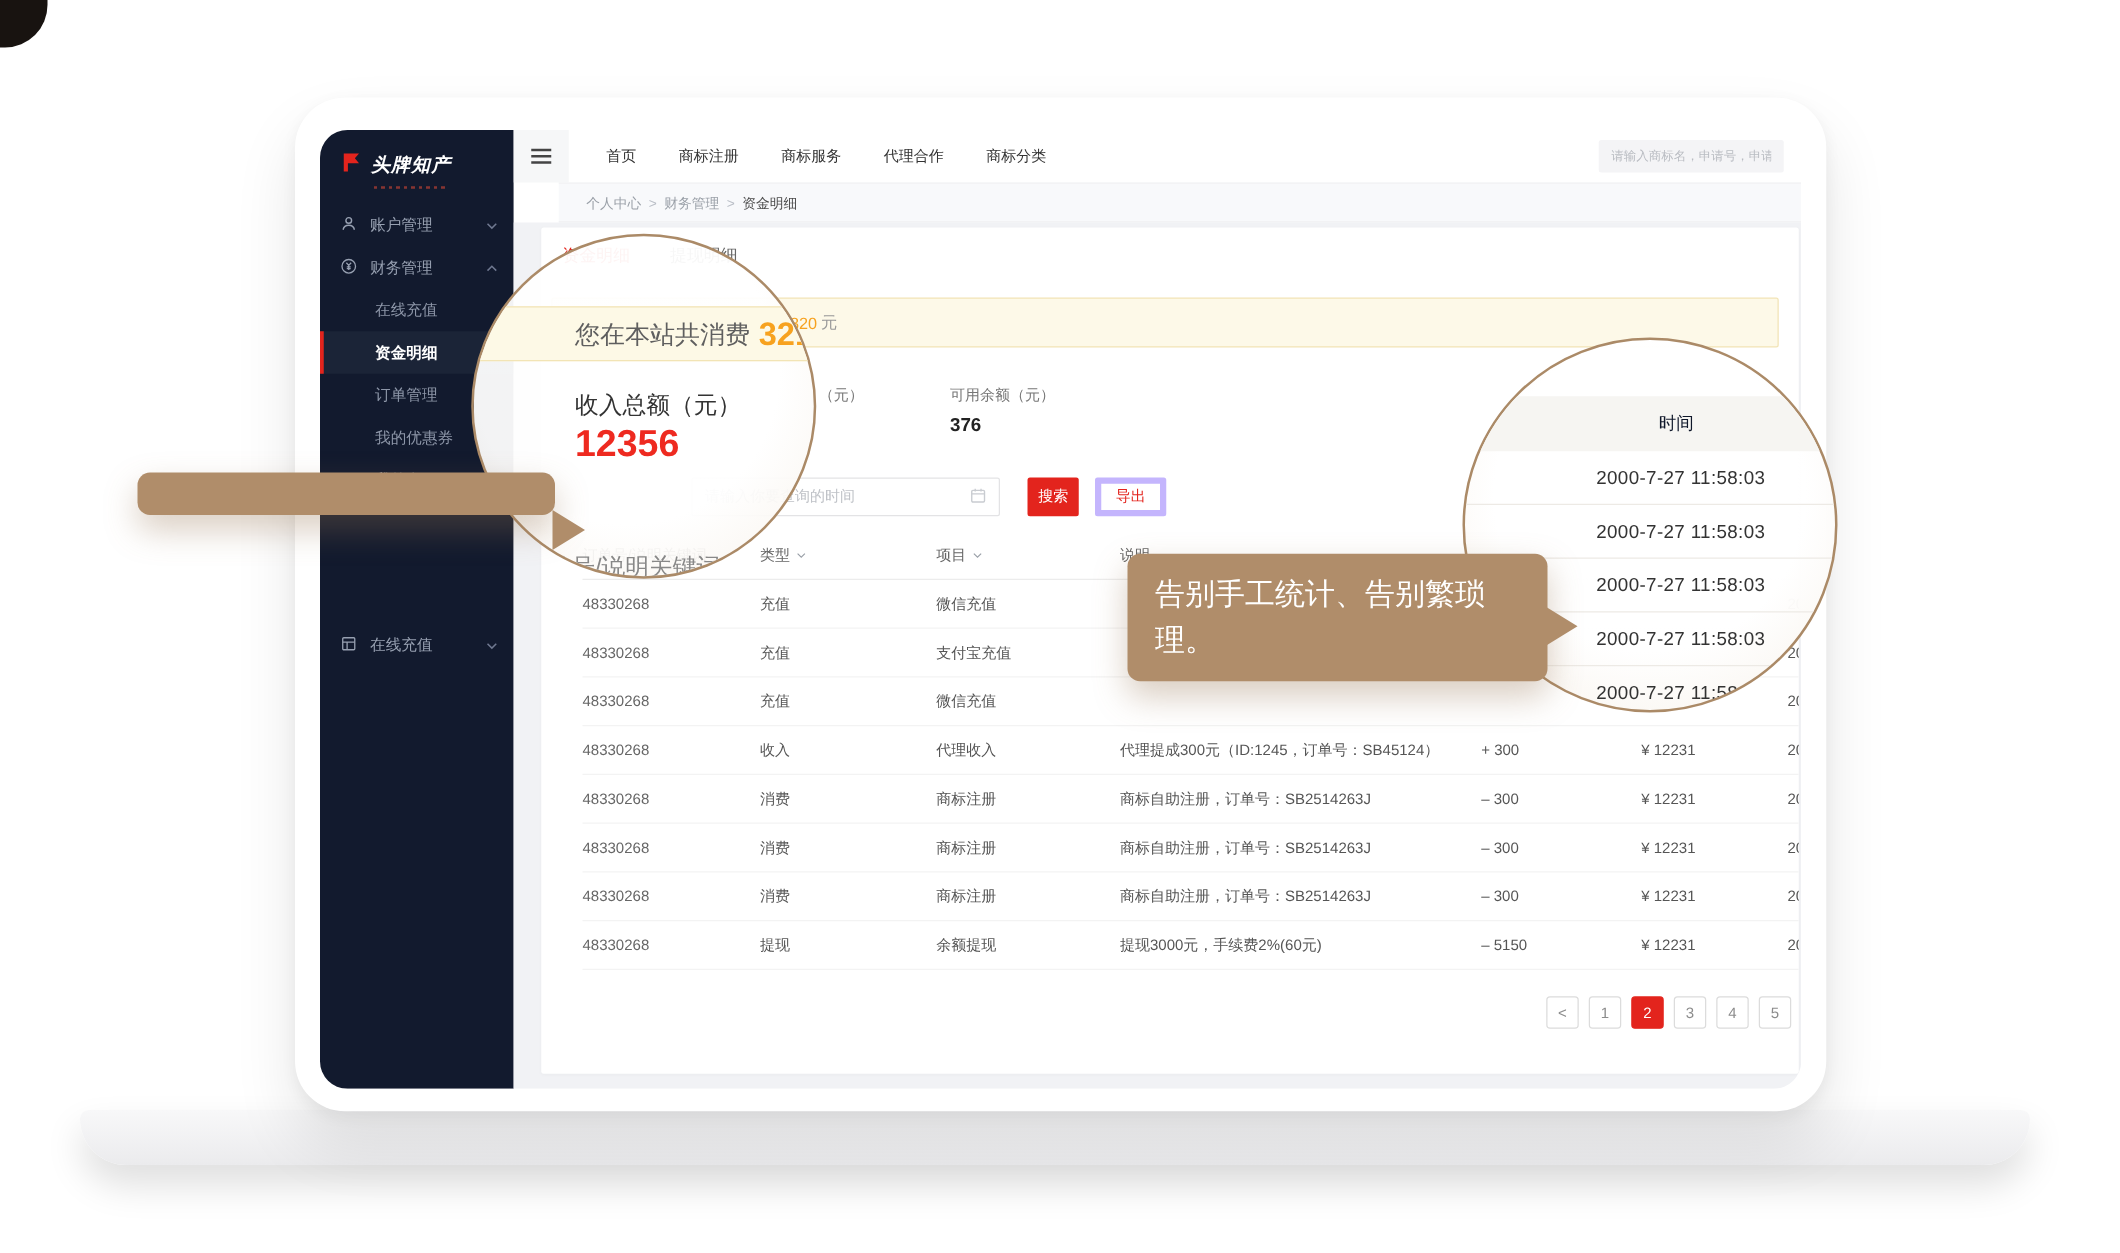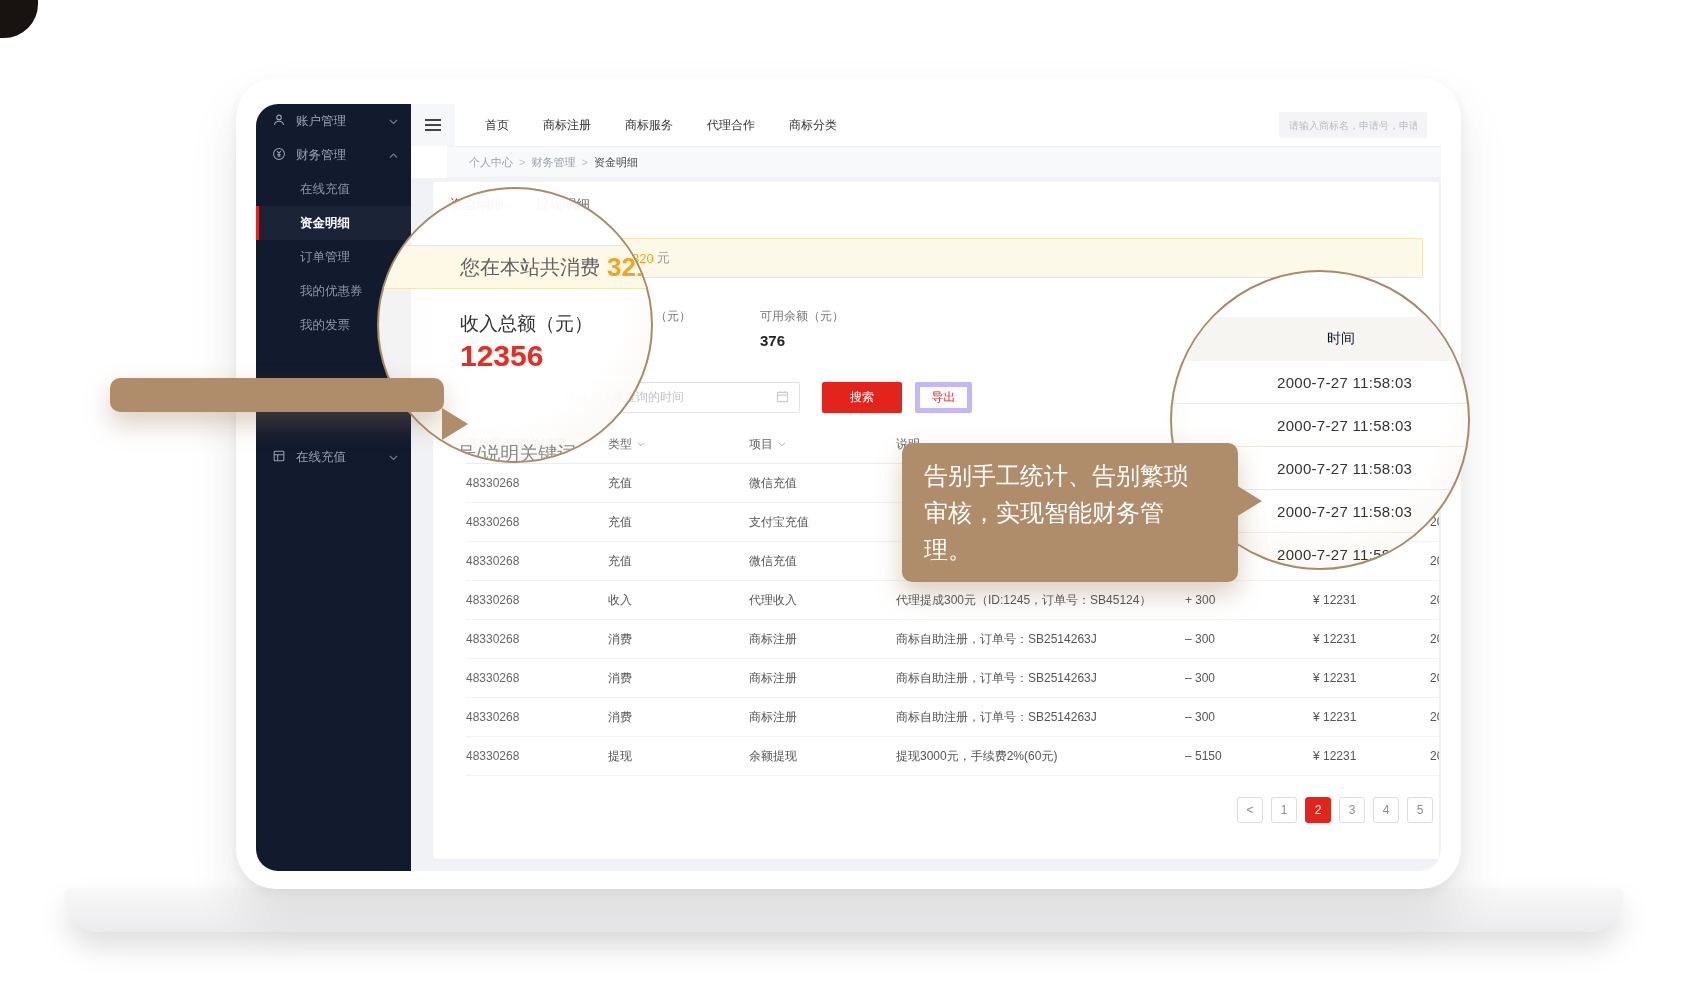--- a/index.html
+++ b/index.html
@@ -65,21 +65,21 @@
   .banner .num { color:#f7a21f; }
 
   .stats { margin-top:16px; height:78px; position:relative; font-size:12px; color:#777; }
   .stat-mid-label { position:absolute; left:189px; top:14px; }
   .stat-right { position:absolute; left:294px; top:14px; }
   .stat-right .val { display:block; margin-top:7px; font-size:15px; font-weight:bold; color:#222; }
 
   .filter-row { display:flex; align-items:center; margin-top:10px; }
   .date-input { width:247px; height:31px; border:1px solid #e3e3e5; border-radius:2px; margin-left:87px;
     display:flex; align-items:center; justify-content:space-between; padding:0 10px; font-size:12px; color:#bfc2c7; }
-  .btn-search { margin-left:22px; width:80px; height:31px; background:#e3241d; color:#fff; font-size:12px;
+  .btn-search { margin-left:22px; width:41px; height:31px; background:#e3241d; color:#fff; font-size:12px;
     border:none; border-radius:2px; cursor:pointer; font-family:"Liberation Sans",sans-serif; }
   .btn-export { margin-left:13px; width:57px; height:31px; background:#fff; color:#e3241d; font-size:12px;
     border:5px solid #c4b5fd; border-radius:2px; cursor:pointer; font-family:"Liberation Sans",sans-serif; }
 
   .table { margin-top:12px; }
   .t-head,.t-row { display:grid; grid-template-columns:142px 141px 147px 289px 128px 117px 200px;
     align-items:center; height:39px; font-size:12px; }
   .t-head { color:#666; border-bottom:1px solid #ececec; }
   .t-head .hcell { display:flex; align-items:center; gap:5px; }
   .t-row { color:#555; border-bottom:1px solid #f3f3f3; }
@@ -124,20 +124,31 @@
 </head>
 <body>
 
 <div class="corner-chip"></div>
 <div class="laptop-base"></div>
 
 <div class="screen">
   <div class="app">
 
     <aside class="sidebar">
+      <div class="logo">
+        <div class="logo-row">
+          <span>
+            <svg width="20" height="20" viewBox="0 0 18 18">
+                <path d="M4.5 2.5 L15.5 2.5 L12.5 6 L15.5 9.5 L7.5 9.5 L7.5 15.5 L4.5 15.5 Z" fill="#e3241d"></path>
+              </svg>
+          </span>
+          <span class="logo-text">头牌知产</span>
+        </div>
+        <div class="logo-dashes"></div>
+      </div>
 
       <div class="nav-item">
         <span>
           <svg width="14" height="14" viewBox="0 0 16 16" fill="none" stroke="#97a0b1" stroke-width="1.3">
               <circle cx="8" cy="5" r="2.6"></circle>
               <path d="M2.8 13.5 C3.4 10.6 5.4 9.4 8 9.4 C10.6 9.4 12.6 10.6 13.2 13.5"></path>
             </svg>
         </span>
         <span>账户管理</span>
         <span class="chev">
@@ -376,16 +387,15 @@
     <div class="zr-row">2000-7-27 11:58:03</div>
   </div>
 </div>
 
 <div class="callout callout-left">
   <div class="arrow"></div>
 </div>
 
 <div class="callout callout-right">
   <div>告别手工统计、告别繁琐</div>
-  <div>审核，实现智能财务管</div>
   <div>理。</div>
   <div class="arrow"></div>
 </div>
 
 </body></html>

